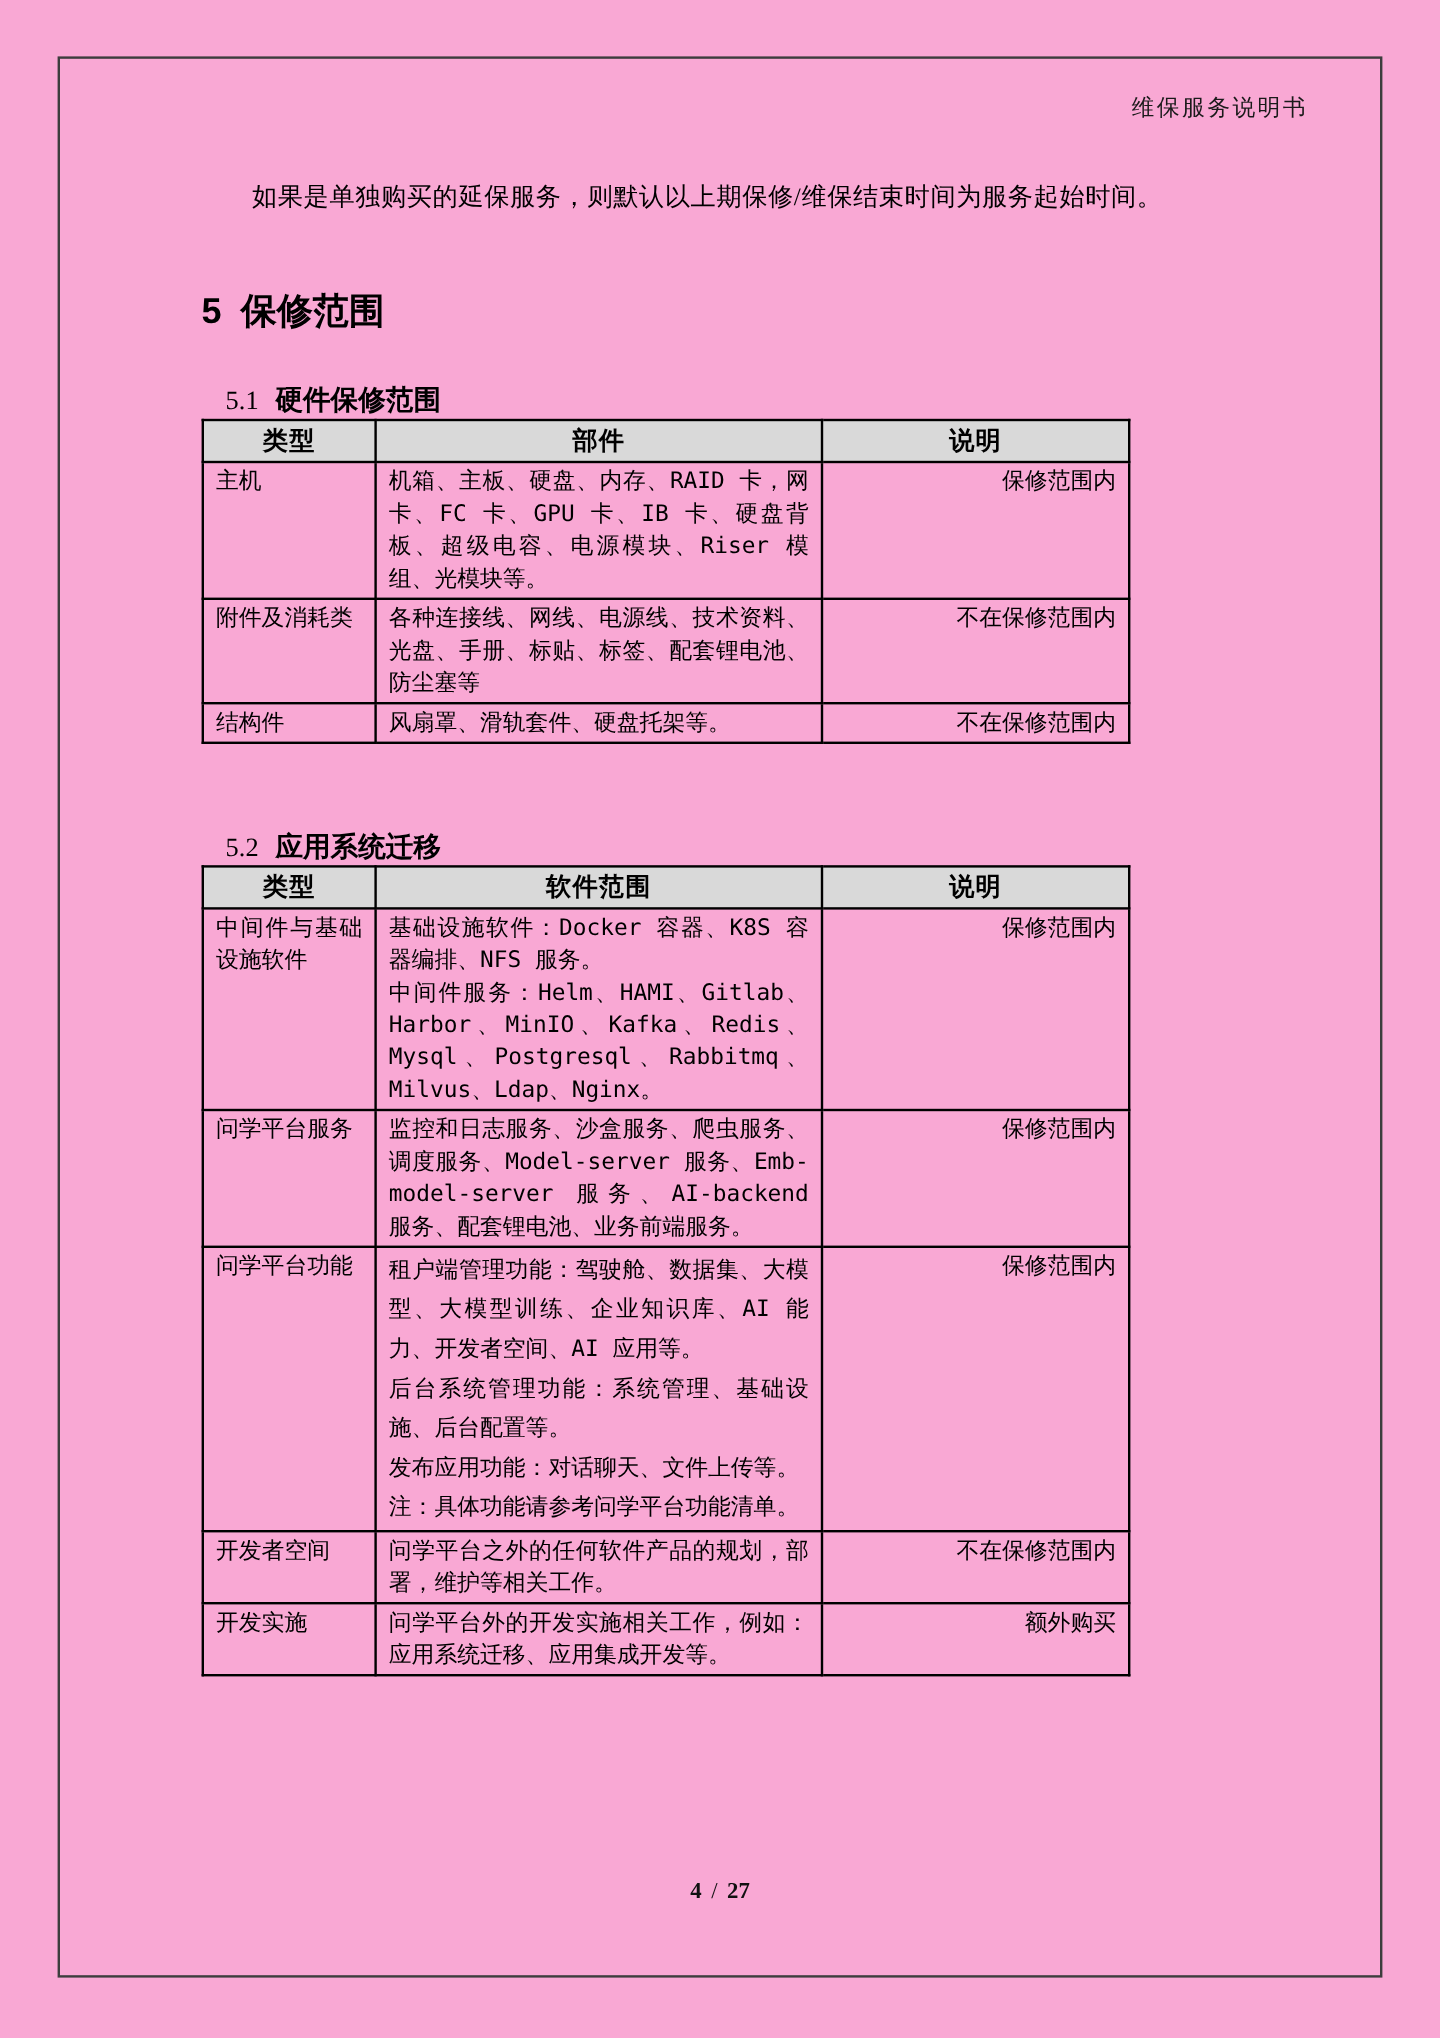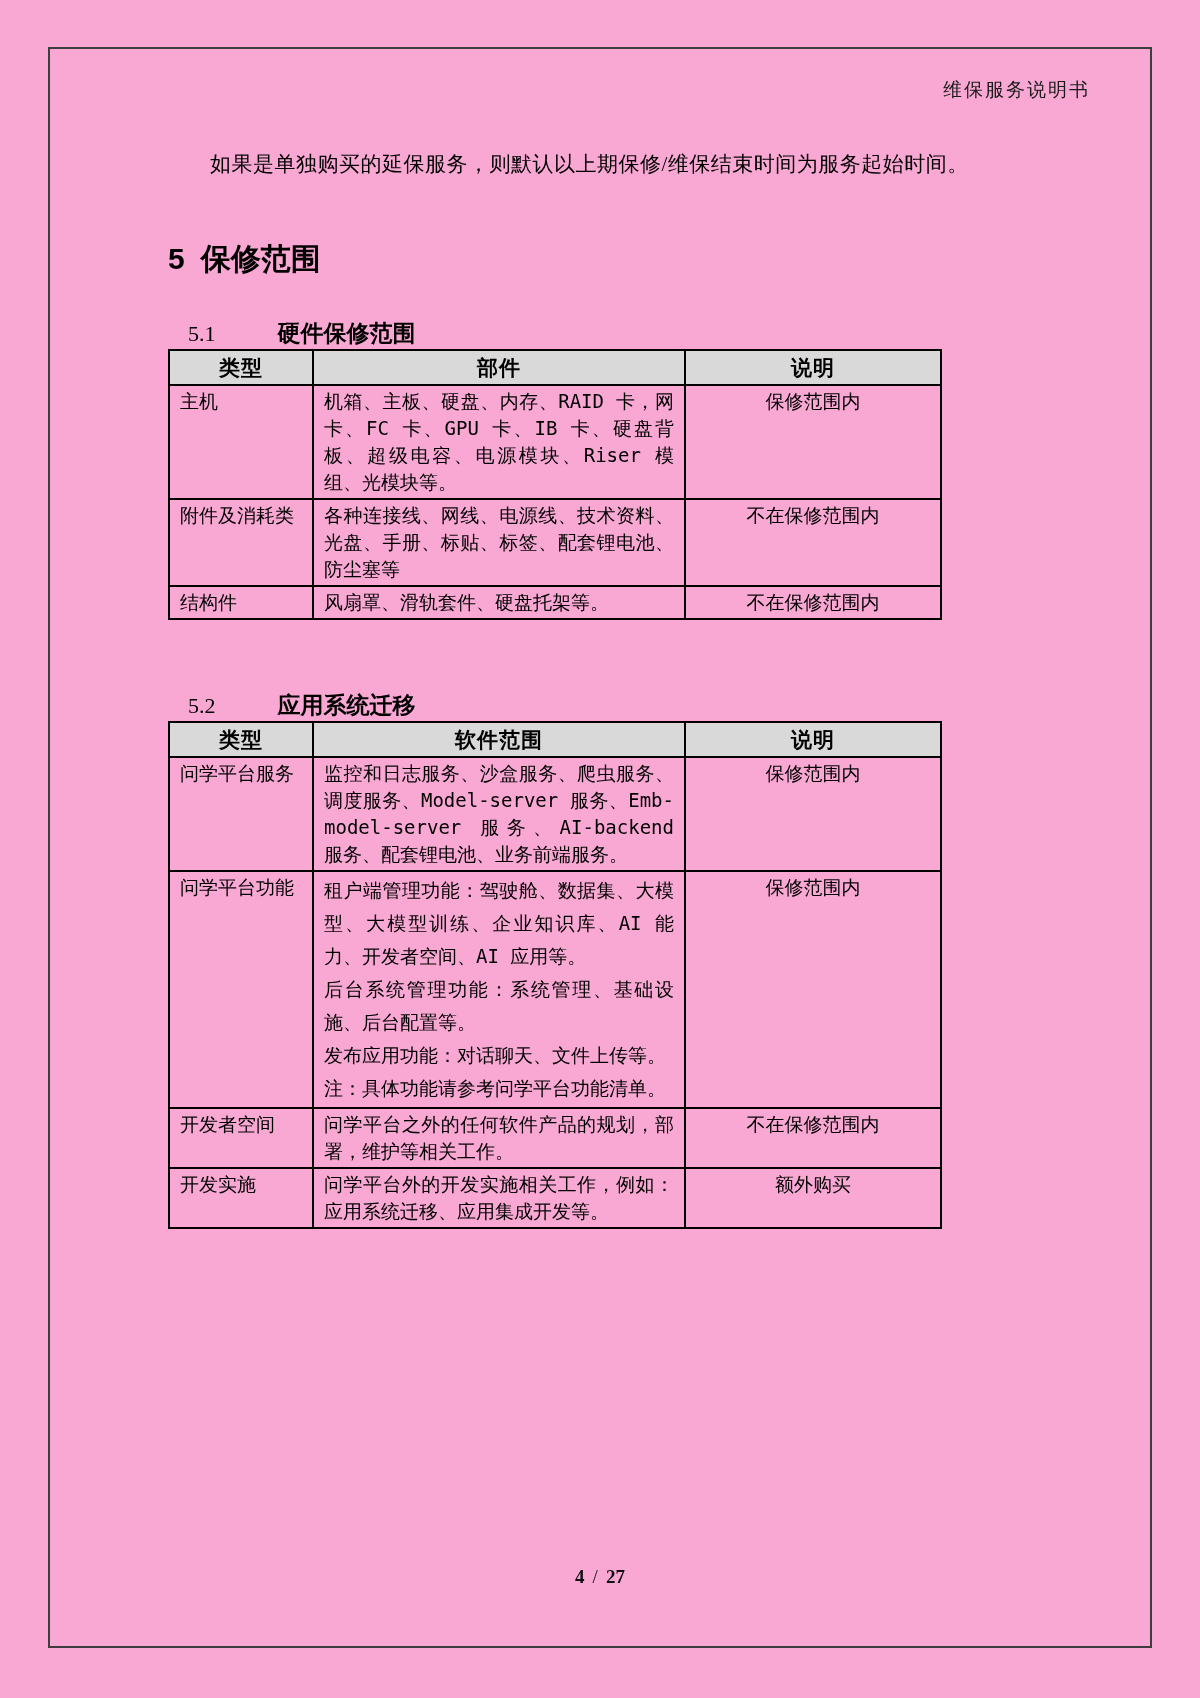--- a/index.html
+++ b/index.html
@@ -13,38 +13,38 @@
     position:absolute; left:48px; top:47px; width:1104px; height:1601px;
     border:2px solid #3d3d3d;
   }
   .content { position:absolute; left:0; top:0; width:100%; height:100%; padding:28px 60px 0 118px; }
   .doc-header { text-align:right; font-size:19px; letter-spacing:2px; color:#1a1a1a; }
   .intro { margin-top:46px; font-size:21px; line-height:1.5; text-indent:2em; letter-spacing:0.5px; }
   .h1 { margin-top:58px; font-family:"Liberation Sans", sans-serif; font-weight:700; font-size:30px; }
   .h1 .num { margin-right:16px; }
   .h2 { margin-top:38px; margin-left:20px; }
   .h2 .num { font-family:"Liberation Serif", serif; font-weight:400; font-size:22px; margin-right:14px; }
-  .h2 .ttl { font-family:"Liberation Sans", sans-serif; font-weight:700; font-size:23px;margin-left:48px; }
+  .h2 .ttl { font-family:"Liberation Sans", sans-serif; font-weight:700; font-size:23px; }
   .h2.second { margin-top:70px; }
   table { border-collapse:collapse; table-layout:fixed; width:772px; }
   col.c1 { width:144px; } col.c2 { width:372px; } col.c3 { width:256px; }
   th, td {
     border:2px solid #000; vertical-align:top;
     font-size:19px; line-height:27px; padding:2px 10px;
     font-family:"DejaVu Sans Mono", "Liberation Serif", serif;
   }
   th {
     background:#d9d9d9; text-align:center; vertical-align:middle;
     font-family:"Liberation Sans", sans-serif; font-weight:700; font-size:21px;
     padding:3px 8px; letter-spacing:1px;
   }
   td.cell-type { text-align:justify; }
   td.cell-body { text-align:justify; }
   td.cell-body div { text-align:justify; }
-  td.cell-note { text-align:center; }
+  td.cell-note { text-align:right; }
   td.spacious { line-height:33px; }
   .footer {
     position:absolute; left:0; bottom:58px; width:100%; text-align:center;
     font-size:19px; font-weight:700; color:#111;
   }
   .footer .sep { font-weight:400; padding:0 8px; }
 </style>
 </head>
 <body>
 
@@ -114,20 +114,28 @@
           </colgroup>
         <thead>
           <tr>
             <th>类型</th>
             <th>软件范围</th>
             <th>说明</th>
           </tr>
         </thead>
         <tbody>
           <tr>
+            <td class="cell-type">中间件与基础设施软件</td>
+            <td class="cell-body">
+                <div>基础设施软件：Docker 容器、K8S 容器编排、NFS 服务。</div>
+                <div>中间件服务：Helm、HAMI、Gitlab、Harbor、MinIO、Kafka、Redis、Mysql、Postgresql、Rabbitmq、Milvus、Ldap、Nginx。</div>
+              </td>
+            <td class="cell-note">保修范围内</td>
+          </tr>
+          <tr>
             <td class="cell-type">问学平台服务</td>
             <td class="cell-body">
                 <div>监控和日志服务、沙盒服务、爬虫服务、调度服务、Model-server 服务、Emb-model-server 服务、AI-backend 服务、配套锂电池、业务前端服务。</div>
               </td>
             <td class="cell-note">保修范围内</td>
           </tr>
           <tr>
             <td class="cell-type">问学平台功能</td>
             <td class="cell-body spacious">
                 <div>租户端管理功能：驾驶舱、数据集、大模型、大模型训练、企业知识库、AI 能力、开发者空间、AI 应用等。</div>

